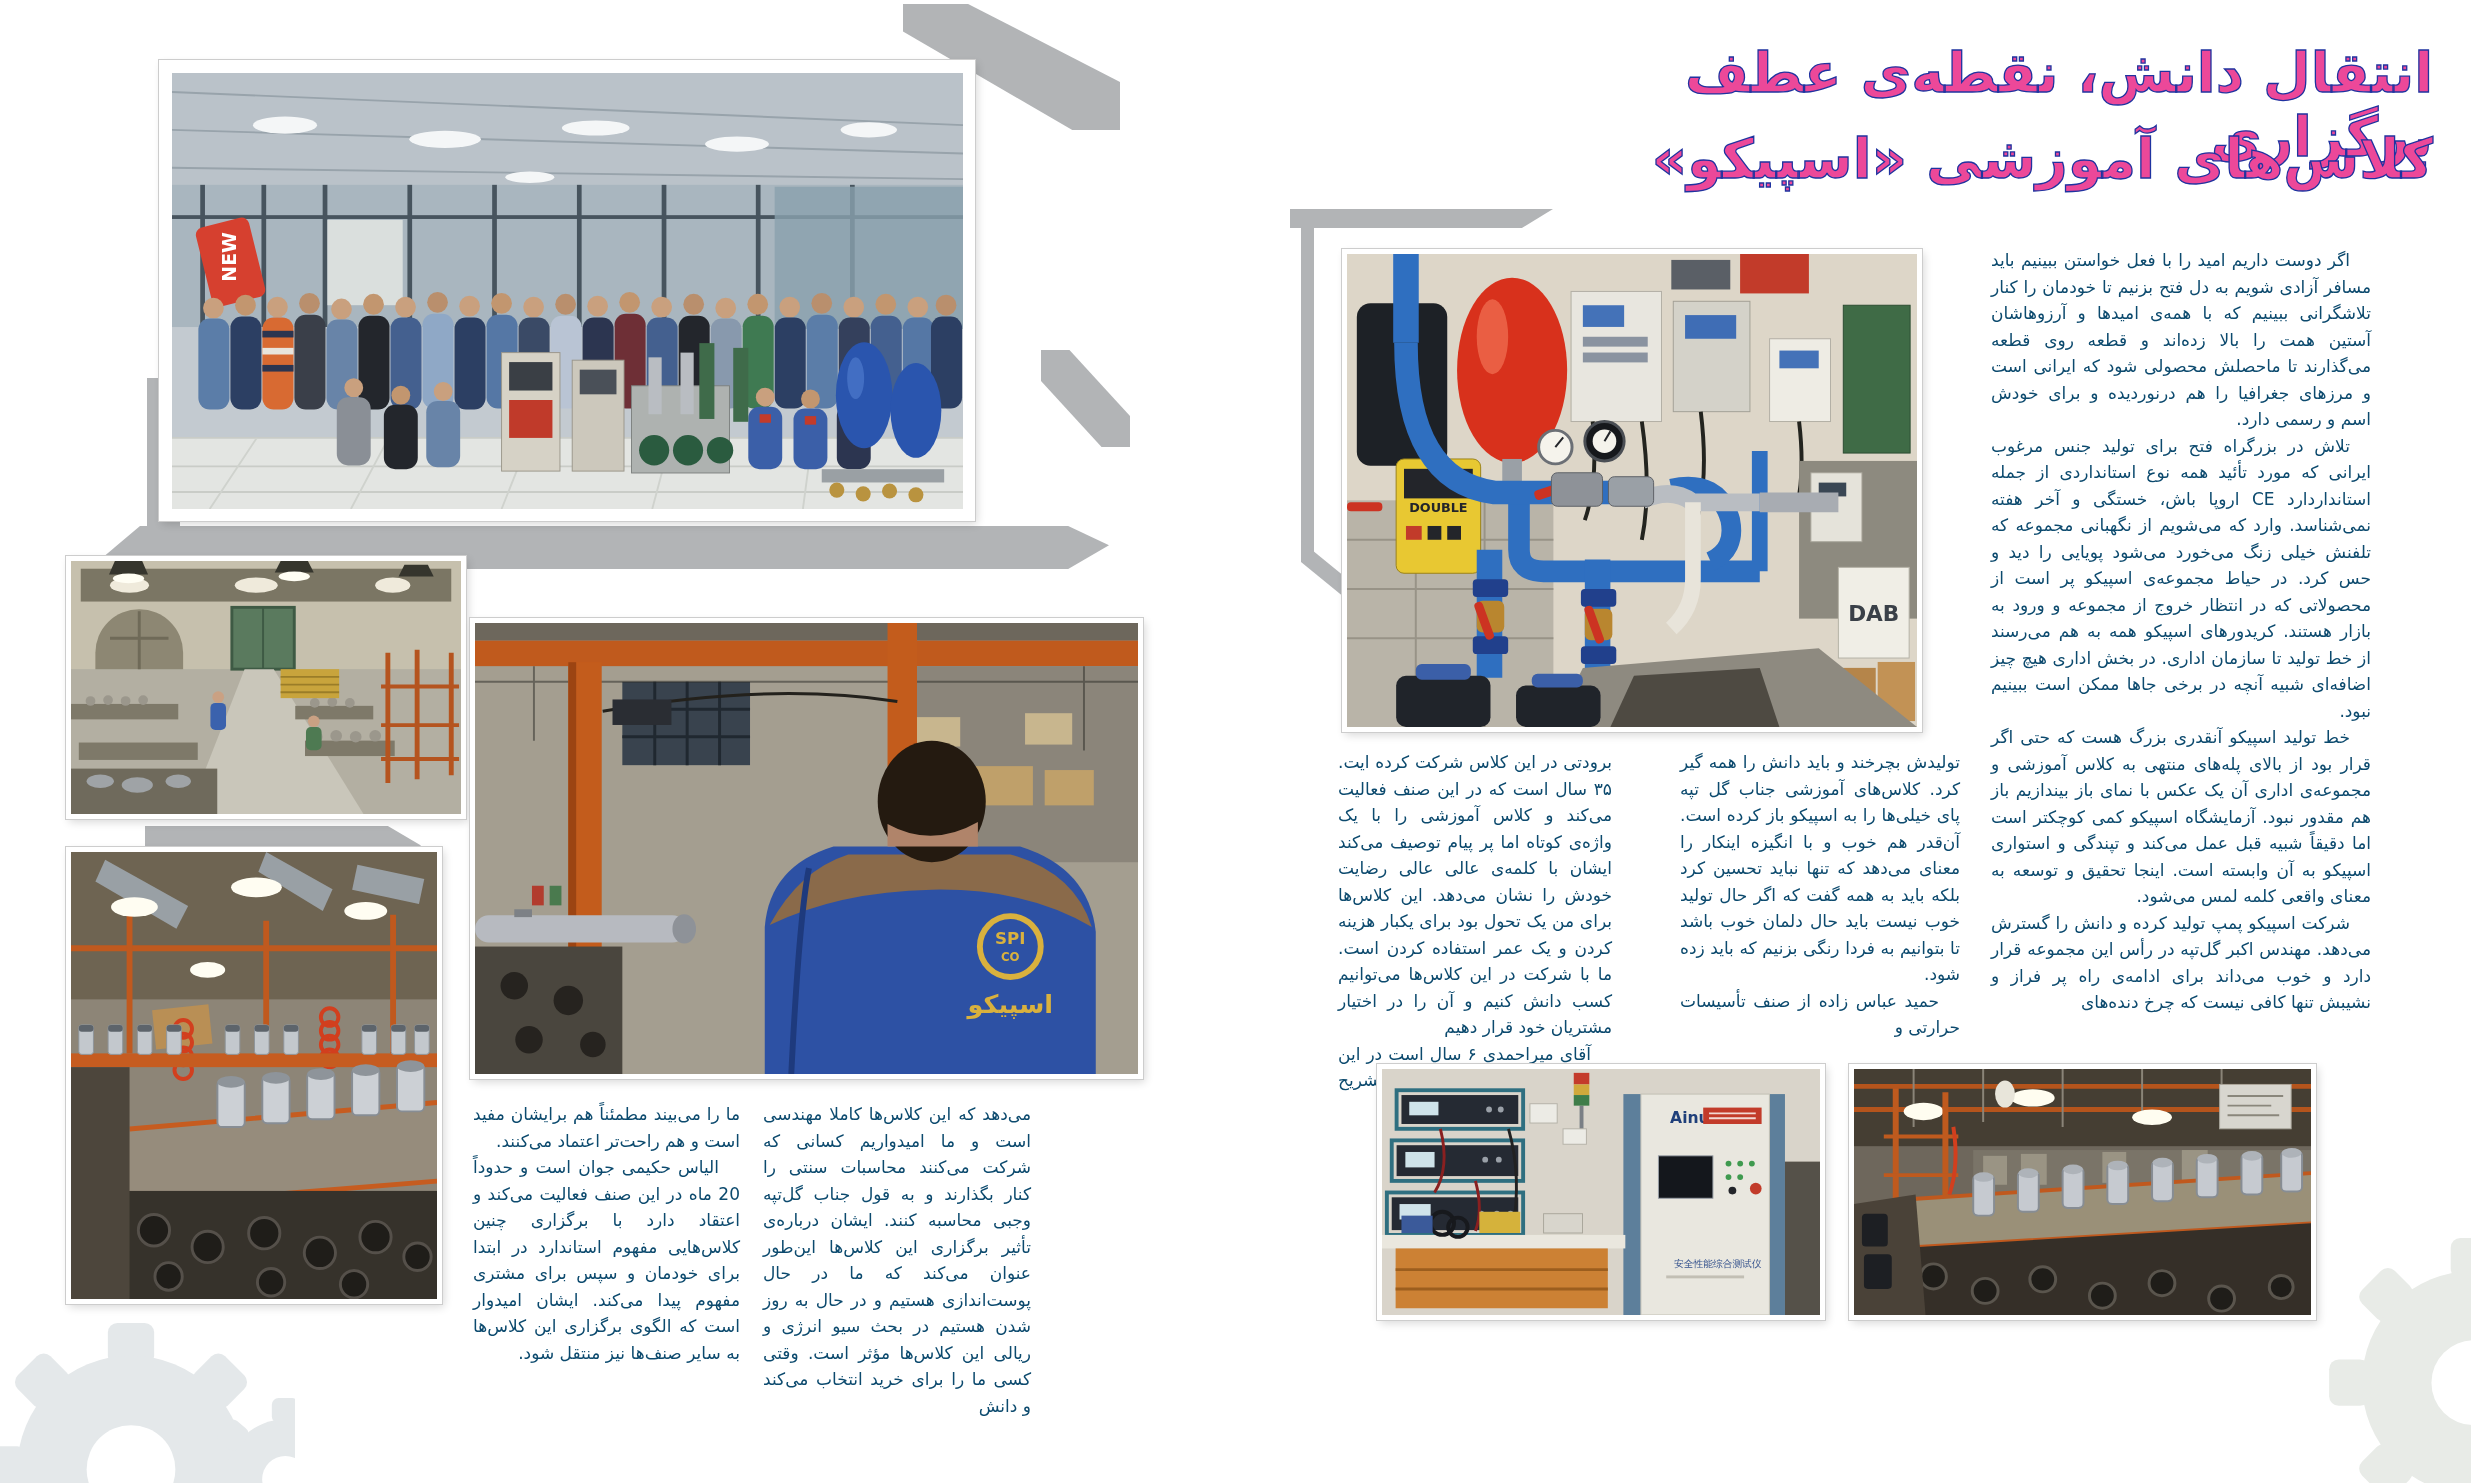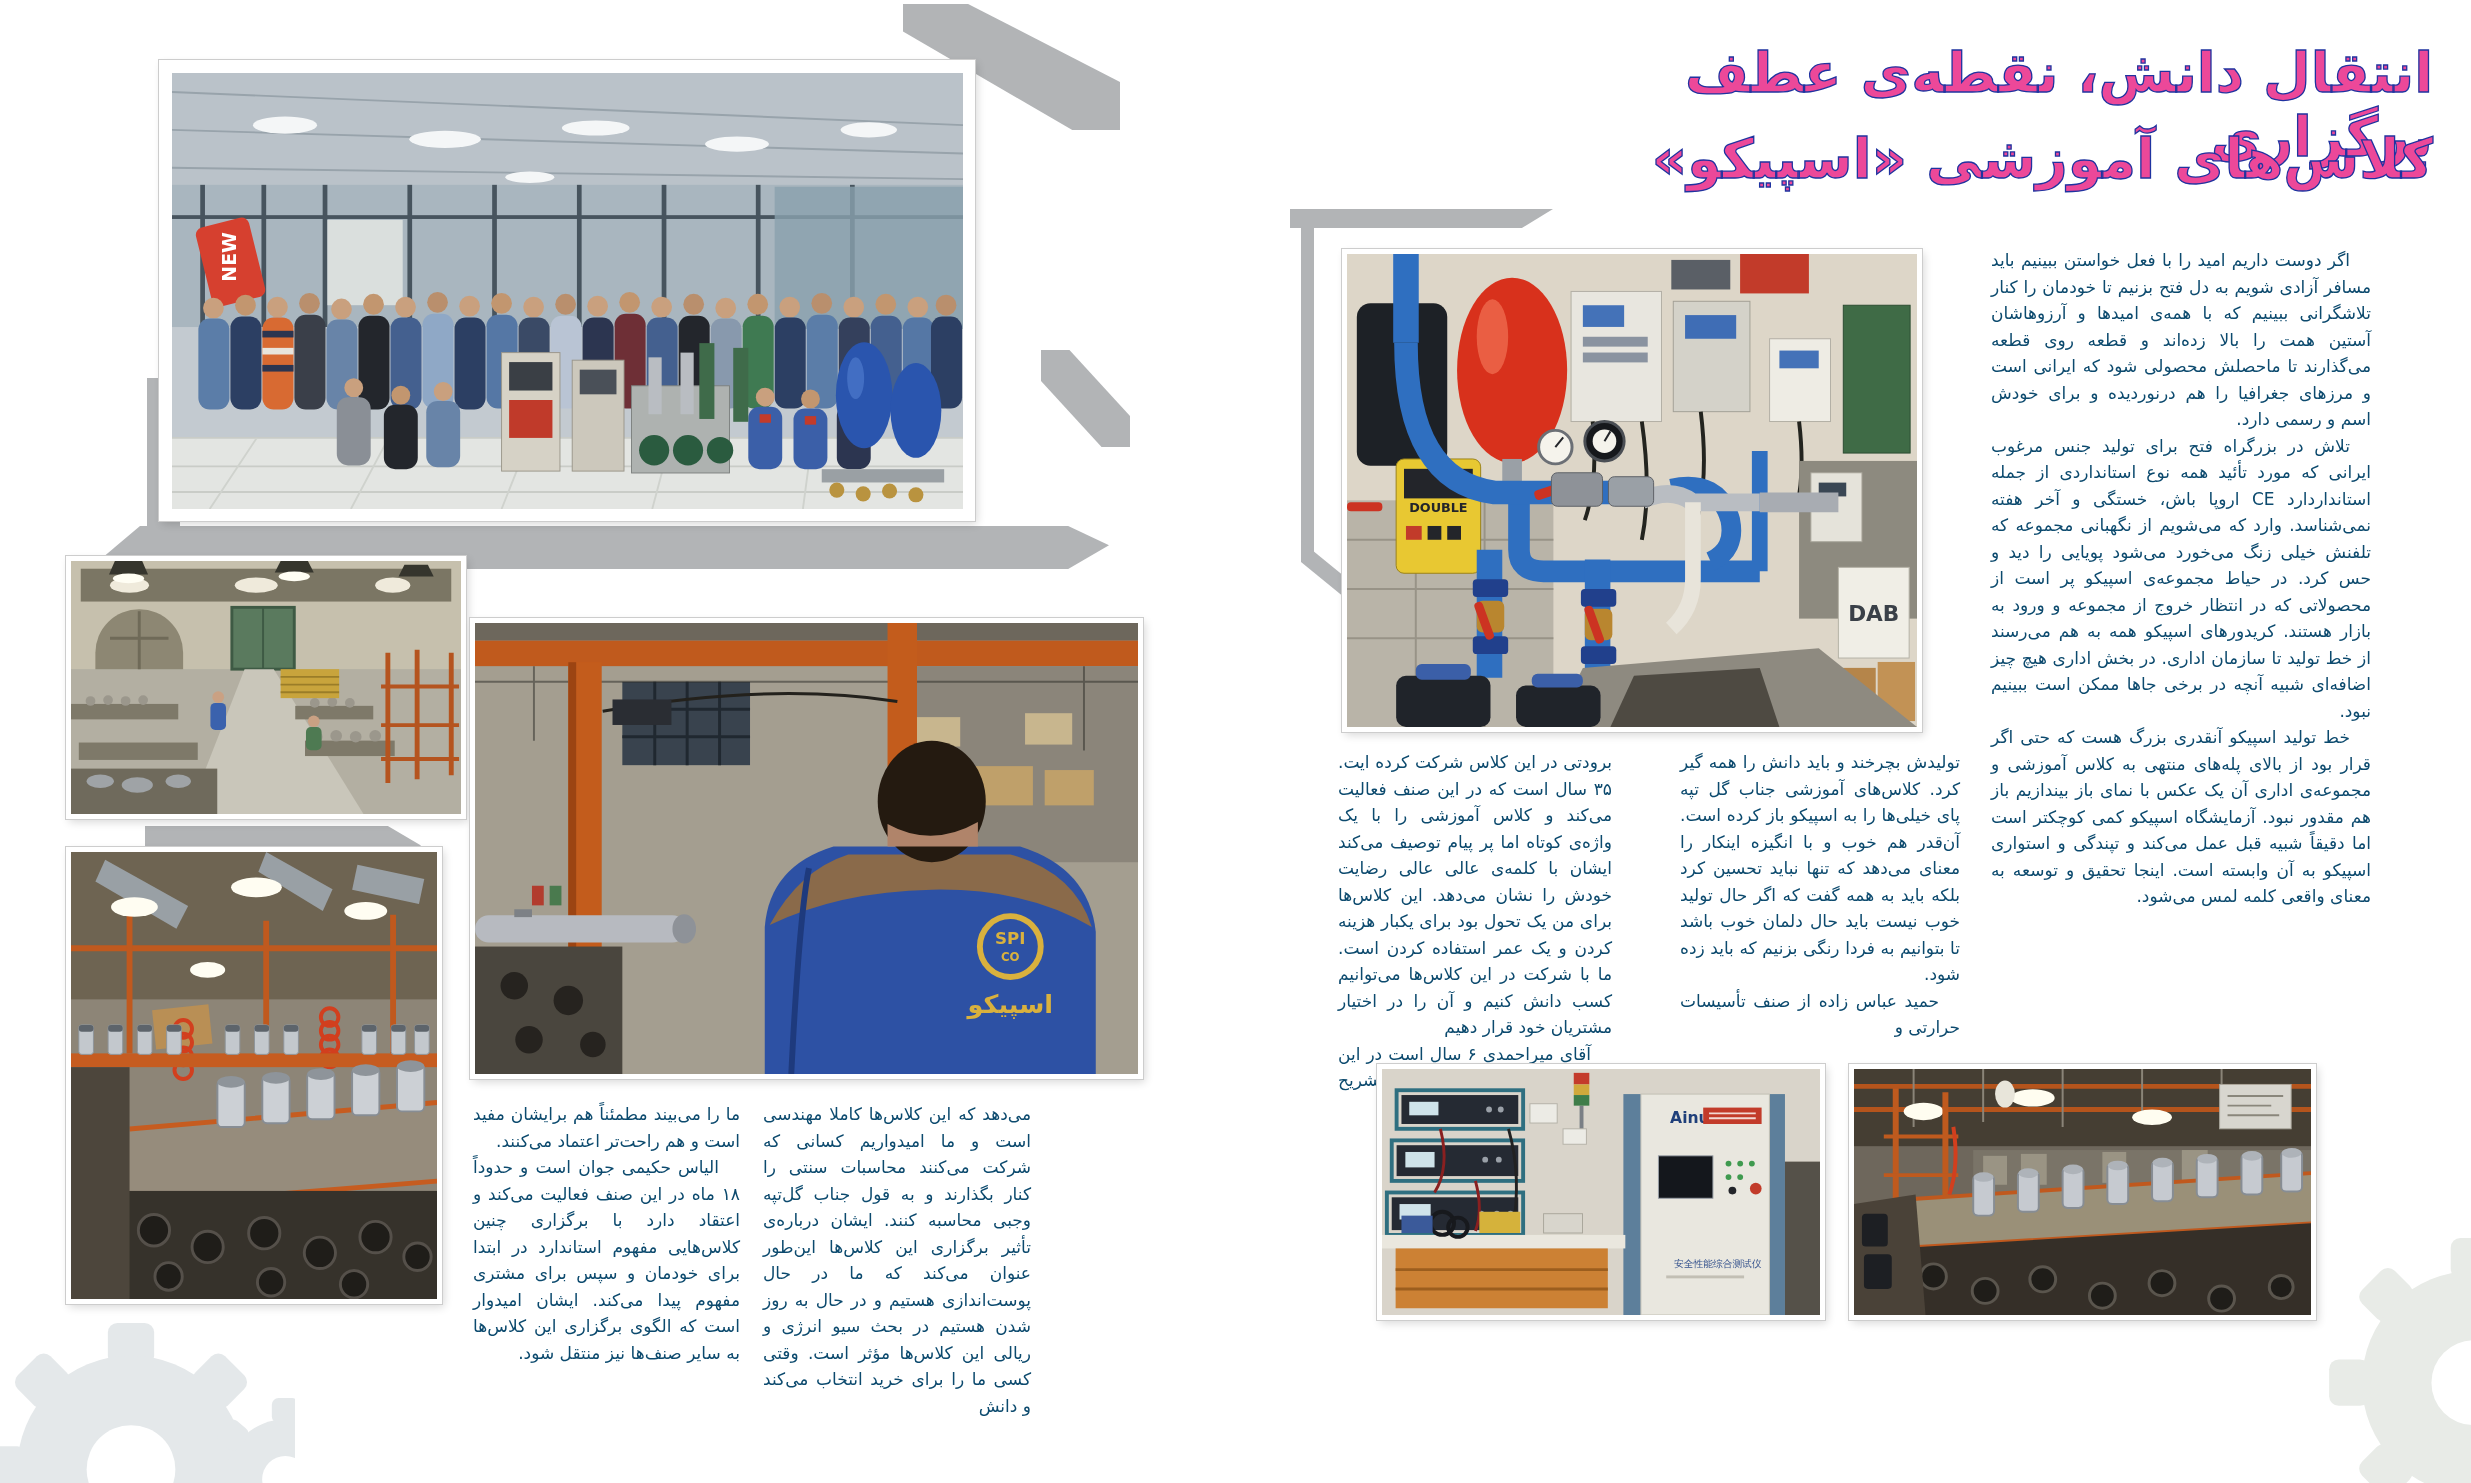--- a/index.html
+++ b/index.html
@@ -477,21 +477,21 @@
     <path d="M130,90 Q300,60 430,80" stroke="#23211c" stroke-width="3" fill="none"></path>
     <rect x="140" y="78" width="60" height="26" fill="#2a2d33"></rect>
   </svg>
 </div>
 
 <div class="col layer" style="left:763px;top:1101px;width:268px;height:232px;">
   <p style="text-indent:0;">می‌دهد که این کلاس‌ها کاملا مهندسی است و ما امیدواریم کسانی که شرکت می‌کنند محاسبات سنتی را کنار بگذارند و به قول جناب گل‌تپه وجبی محاسبه کنند. ایشان درباره‌ی تأثیر برگزاری این کلاس‌ها این‌طور عنوان می‌کند که ما در حال پوست‌اندازی هستیم و در حال به روز شدن هستیم در بحث سیو انرژی و ریالی این کلاس‌ها مؤثر است. وقتی کسی ما را برای خرید انتخاب می‌کند و دانش</p>
 </div>
 <div class="col layer" style="left:449px;top:1101px;width:267px;height:261px;margin-left:24px;">
   <p style="text-indent:0;">ما را می‌بیند مطمئناً هم برایشان مفید است و هم راحت‌تر اعتماد می‌کنند.</p>
-  <p>الیاس حکیمی جوان است و حدوداً ۱۸ ماه در این صنف فعالیت می‌کند و اعتقاد دارد با برگزاری چنین کلاس‌هایی مفهوم استاندارد در ابتدا برای خودمان و سپس برای مشتری مفهوم پیدا می‌کند. ایشان امیدوار است که الگوی برگزاری این کلاس‌ها به سایر صنف‌ها نیز منتقل شود.</p>
+  <p>الیاس حکیمی جوان است و حدوداً 20 ماه در این صنف فعالیت می‌کند و اعتقاد دارد با برگزاری چنین کلاس‌هایی مفهوم استاندارد در ابتدا برای خودمان و سپس برای مشتری مفهوم پیدا می‌کند. ایشان امیدوار است که الگوی برگزاری این کلاس‌ها به سایر صنف‌ها نیز منتقل شود.</p>
 </div>
 
 <div class="title-line" style="left:1506px;top:41px;width:927px;font-size:55px;">انتقال دانش، نقطه‌ی عطف برگزاری</div>
 <div class="title-line" style="left:1506px;top:127px;width:927px;font-size:55px;">کلاس‌های آموزشی «اسپیکو»</div>
 
 <div class="photo pad5 layer" style="left:1342px;top:249px;width:570px;height:473px;">
   <svg viewBox="0 0 580 480" preserveAspectRatio="none">
     <rect width="580" height="480" fill="#ddd6c8"></rect>
     <rect x="0" y="250" width="210" height="230" fill="#b9b4a8"></rect>
     <path d="M0,290 H210 M0,340 H210 M0,390 H210 M70,250 V480 M140,250 V480" stroke="#989387" stroke-width="2"></path>
@@ -590,20 +590,21 @@
     </g>
     <rect x="70" y="416" width="56" height="16" rx="6" fill="#3b5fa8"></rect>
     <rect x="188" y="426" width="52" height="14" rx="6" fill="#3b5fa8"></rect>
   </svg>
 </div>
 
 <div class="col layer" style="left:1991px;top:247px;width:380px;height:821px;">
   <p>اگر دوست داریم امید را با فعل خواستن ببینیم باید مسافر آزادی شویم به دل فتح بزنیم تا خودمان را کنار تلاشگرانی ببینیم که با همه‌ی امیدها و آرزوهاشان آستین همت را بالا زده‌اند و قطعه روی قطعه می‌گذارند تا ماحصلش محصولی شود که ایرانی است و مرزهای جغرافیا را هم درنوردیده و برای خودش اسم و رسمی دارد.</p>
   <p>تلاش در بزرگراه فتح برای تولید جنس مرغوب ایرانی که مورد تأئید همه نوع استانداردی از جمله استانداردارد CE اروپا باش، خستگی و آخر هفته نمی‌شناسد. وارد که می‌شویم از نگهبانی مجموعه که تلفنش خیلی زنگ می‌خورد می‌شود پویایی را دید و حس کرد. در حیاط مجموعه‌ی اسپیکو پر است از محصولاتی که در انتظار خروج از مجموعه و ورود به بازار هستند. کریدورهای اسپیکو همه به هم می‌رسند از خط تولید تا سازمان اداری. در بخش اداری هیچ چیز اضافه‌ای شبیه آنچه در برخی جاها ممکن است ببینیم نبود.</p>
   <p>خط تولید اسپیکو آنقدری بزرگ هست که حتی اگر قرار بود از بالای پله‌های منتهی به کلاس آموزشی و مجموعه‌ی اداری آن یک عکس با نمای باز بیندازیم باز هم مقدور نبود. آزمایشگاه اسپیکو کمی کوچکتر است اما دقیقاً شبیه قبل عمل می‌کند و تپندگی و استواری اسپیکو به آن وابسته است. اینجا تحقیق و توسعه به معنای واقعی کلمه لمس می‌شود.</p>
+  <p>شرکت اسپیکو پمپ تولید کرده و دانش را گسترش می‌دهد. مهندس اکبر گل‌تپه در رأس این مجموعه قرار دارد و خوب می‌داند برای ادامه‌ی راه پر فراز و نشیبش تنها کافی نیست که چرخ دنده‌های</p>
 </div>
 
 <div class="col layer" style="left:1680px;top:749px;width:280px;height:290px;">
   <p style="text-indent:0;">تولیدش بچرخند و باید دانش را همه گیر کرد. کلاس‌های آموزشی جناب گل تپه پای خیلی‌ها را به اسپیکو باز کرده است. آن‌قدر هم خوب و با انگیزه اینکار را معنای می‌دهد که تنها نباید تحسین کرد بلکه باید به همه گفت که اگر حال تولید خوب نیست باید حال دلمان خوب باشد تا بتوانیم به فردا رنگی بزنیم که باید زده شود.</p>
   <p>حمید عباس زاده از صنف تأسیسات حرارتی و</p>
 </div>
 
 <div class="col layer" style="left:1338px;top:749px;width:274px;height:290px;">
   <p style="text-indent:0;">برودتی در این کلاس شرکت کرده ایت. ۳۵ سال است که در این صنف فعالیت می‌کند و کلاس آموزشی را با یک واژه‌ی کوتاه اما پر پیام توصیف می‌کند ایشان با کلمه‌ی عالی عالی رضایت خودش را نشان می‌دهد. این کلاس‌ها برای من یک تحول بود برای یکبار هزینه کردن و یک عمر استفاده کردن است. ما با شرکت در این کلاس‌ها می‌توانیم کسب دانش کنیم و آن را در اختیار مشتریان خود قرار دهیم</p>
   <p>آقای میراحمدی ۶ سال است در این صنف فعالیت می‌کند. ایشان در تشریح کیفی کلاس‌ها توضیح</p>

